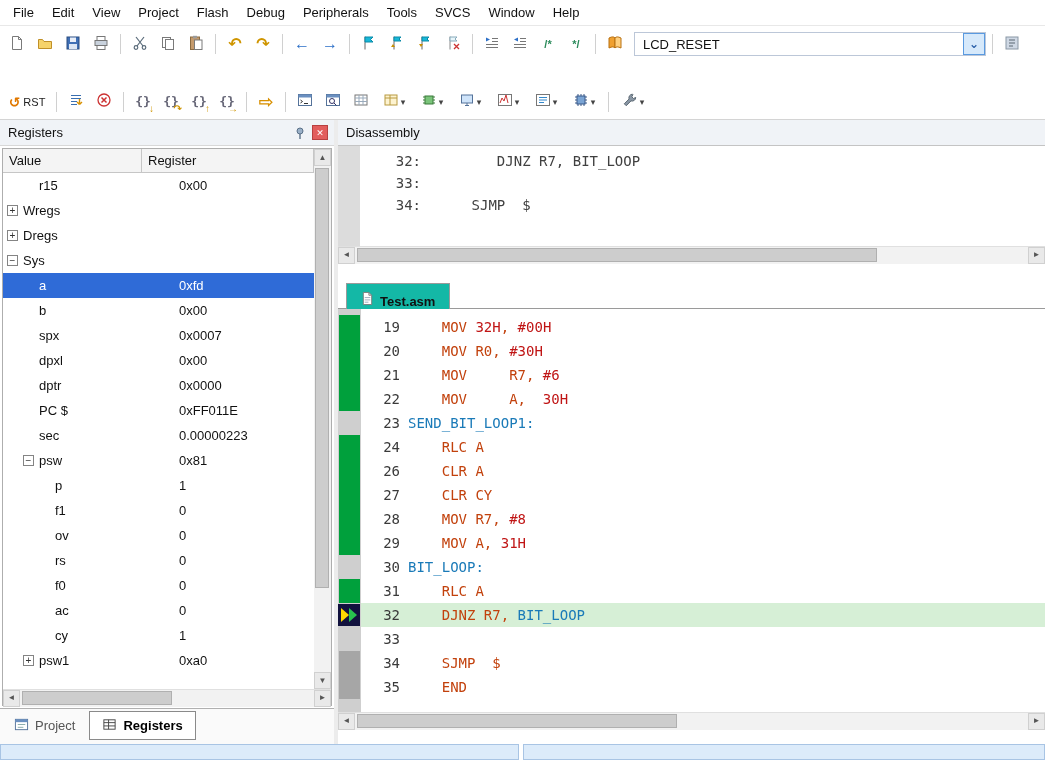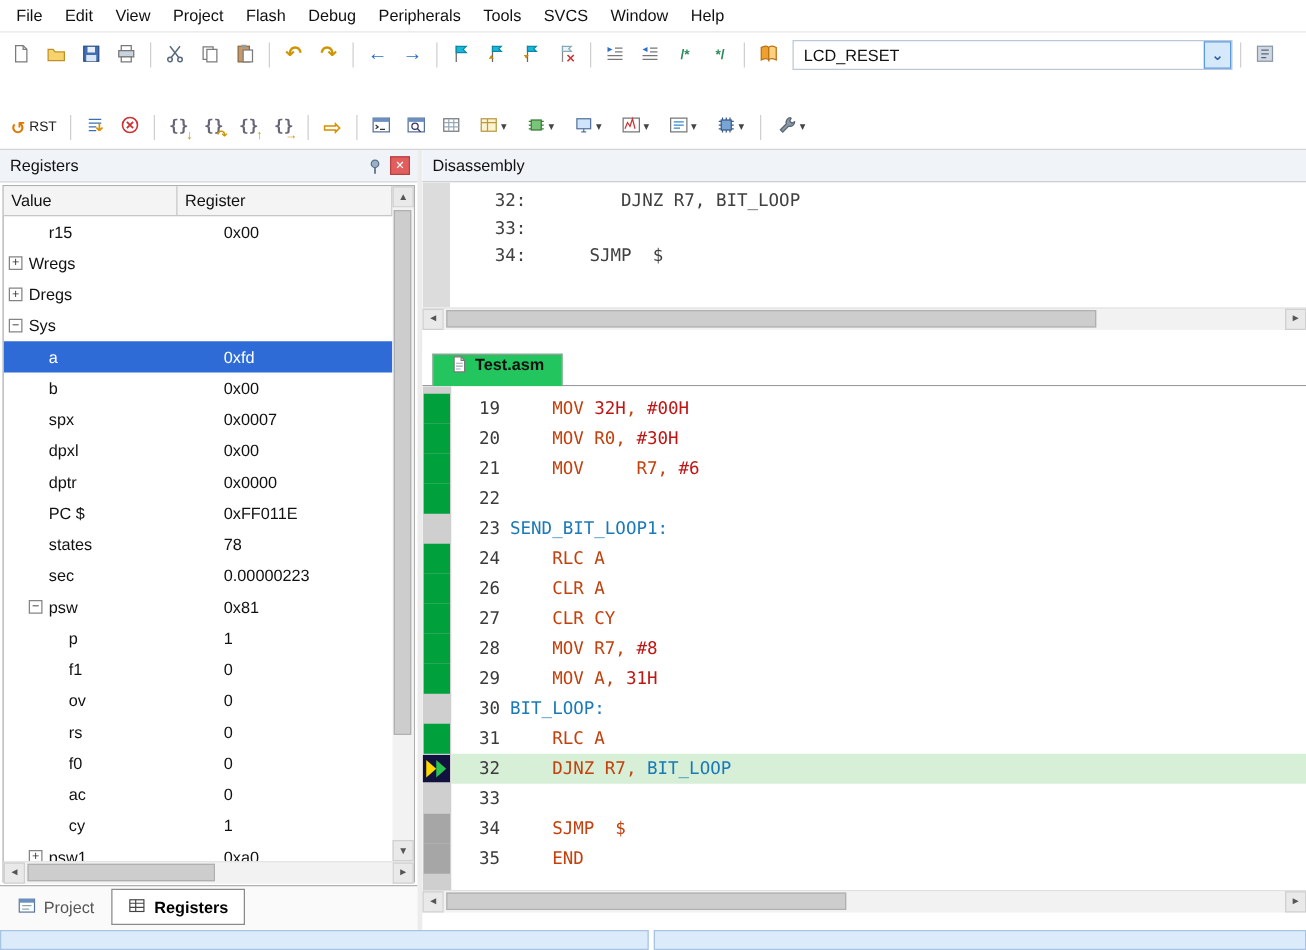--- a/index.html
+++ b/index.html
@@ -67,21 +67,21 @@
   #disasm-body{position:absolute;left:0;top:26px;width:707px;height:100px;background:#fff;overflow:hidden}
   #disasm-body::before{content:"";position:absolute;left:0;top:0;width:22px;height:100%;background:#dcdcdc}
   #disasm-lines{position:absolute;left:0;top:4px;width:100%}
   .dline{position:relative;height:22px;line-height:22px;font-family:"DejaVu Sans Mono",monospace;font-size:14px;white-space:pre}
   .dline.source .dtext{color:#404040;margin-left:24px}
   .dline.current{background:#ffff00;font-weight:bold}
   .dline.current .dtext{color:#000;margin-left:24px}
   .cur-arrow{position:absolute;left:1px;top:3px}
   #disasm-hsb{left:0;top:126px;width:707px}
   #tabstrip{position:absolute;left:0;top:162px;width:707px;height:27px;border-bottom:1px solid #9a9a9a;display:flex;align-items:flex-end;padding-left:8px;background:#fff}
-  .etab{height:26px;display:flex;align-items:flex-start;gap:6px;padding:0 14px;background:#22c55e;border:1px solid #9a9a9a;border-bottom:none;font-weight:bold;position:relative;top:1px}
+  .etab{height:26px;display:flex;align-items:flex-end;gap:6px;padding:0 14px;background:#14b8a6;border:1px solid #9a9a9a;border-bottom:none;font-weight:bold;position:relative;top:1px}
   #editor{position:absolute;left:0;top:189px;width:707px;height:403px;background:#fff;overflow:hidden}
   #editor::before{content:"";position:absolute;left:0;top:0;width:23px;height:100%;background:#cfcfcf}
   #editor-lines{position:absolute;left:0;top:6px;width:100%}
   .eline{position:relative;height:24px;line-height:24px;font-family:"DejaVu Sans Mono",monospace;font-size:14px}
   .eline.cur::before{content:"";position:absolute;left:23px;right:0;top:0;height:100%;background:#d6efd6}
   .marker{position:absolute;left:1px;top:0;width:21px;height:24px}
   .m-exec{background:#00a03c}
   .m-notexec{background:#a6a6a6}
   .m-current{left:0;width:22px;top:1px}
   .lnum{position:absolute;left:26px;width:36px;text-align:right;color:#3a3a3a;z-index:1}
@@ -429,26 +429,20 @@
             <span style="display: inline-block; flex: 0 0 auto; width: 20px;"></span>
             <span style="display: inline-block; flex: 0 0 auto; width: 15px;"></span>
             <span class="reg-name">dptr</span>
             <span class="reg-value">0x0000</span>
           </div>
           <div class="reg-row">
             <span style="display: inline-block; flex: 0 0 auto; width: 20px;"></span>
             <span style="display: inline-block; flex: 0 0 auto; width: 15px;"></span>
             <span class="reg-name">PC $</span>
             <span class="reg-value">0xFF011E</span>
-          </div>
-          <div class="reg-row">
-            <span style="display: inline-block; flex: 0 0 auto; width: 20px;"></span>
-            <span style="display: inline-block; flex: 0 0 auto; width: 15px;"></span>
-            <span class="reg-name">states</span>
-            <span class="reg-value">78</span>
           </div>
           <div class="reg-row">
             <span style="display: inline-block; flex: 0 0 auto; width: 20px;"></span>
             <span style="display: inline-block; flex: 0 0 auto; width: 15px;"></span>
             <span class="reg-name">sec</span>
             <span class="reg-value">0.00000223</span>
           </div>
           <div class="reg-row">
             <span style="display: inline-block; flex: 0 0 auto; width: 20px;"></span>
             <span class="expander">−</span>
@@ -594,20 +588,21 @@
             <span class="lcode"><span class="seg-code">    MOV R0, </span><span class="seg-number">#30H</span></span>
           </div>
           <div class="eline">
             <span class="marker m-exec"></span>
             <span class="lnum">21</span>
             <span class="lcode"><span class="seg-code">    MOV     R7, </span><span class="seg-number">#6</span></span>
           </div>
           <div class="eline">
             <span class="marker m-exec"></span>
             <span class="lnum">22</span>
+            <span class="lcode"><span class="seg-code">    MOV     A,  </span><span class="seg-number">30H</span></span>
           </div>
           <div class="eline">
             <span class="marker m-none"></span>
             <span class="lnum">23</span>
             <span class="lcode"><span class="seg-label">SEND_BIT_LOOP1:</span></span>
           </div>
           <div class="eline">
             <span class="marker m-exec"></span>
             <span class="lnum">24</span>
             <span class="lcode"><span class="seg-code">    RLC A</span></span>

